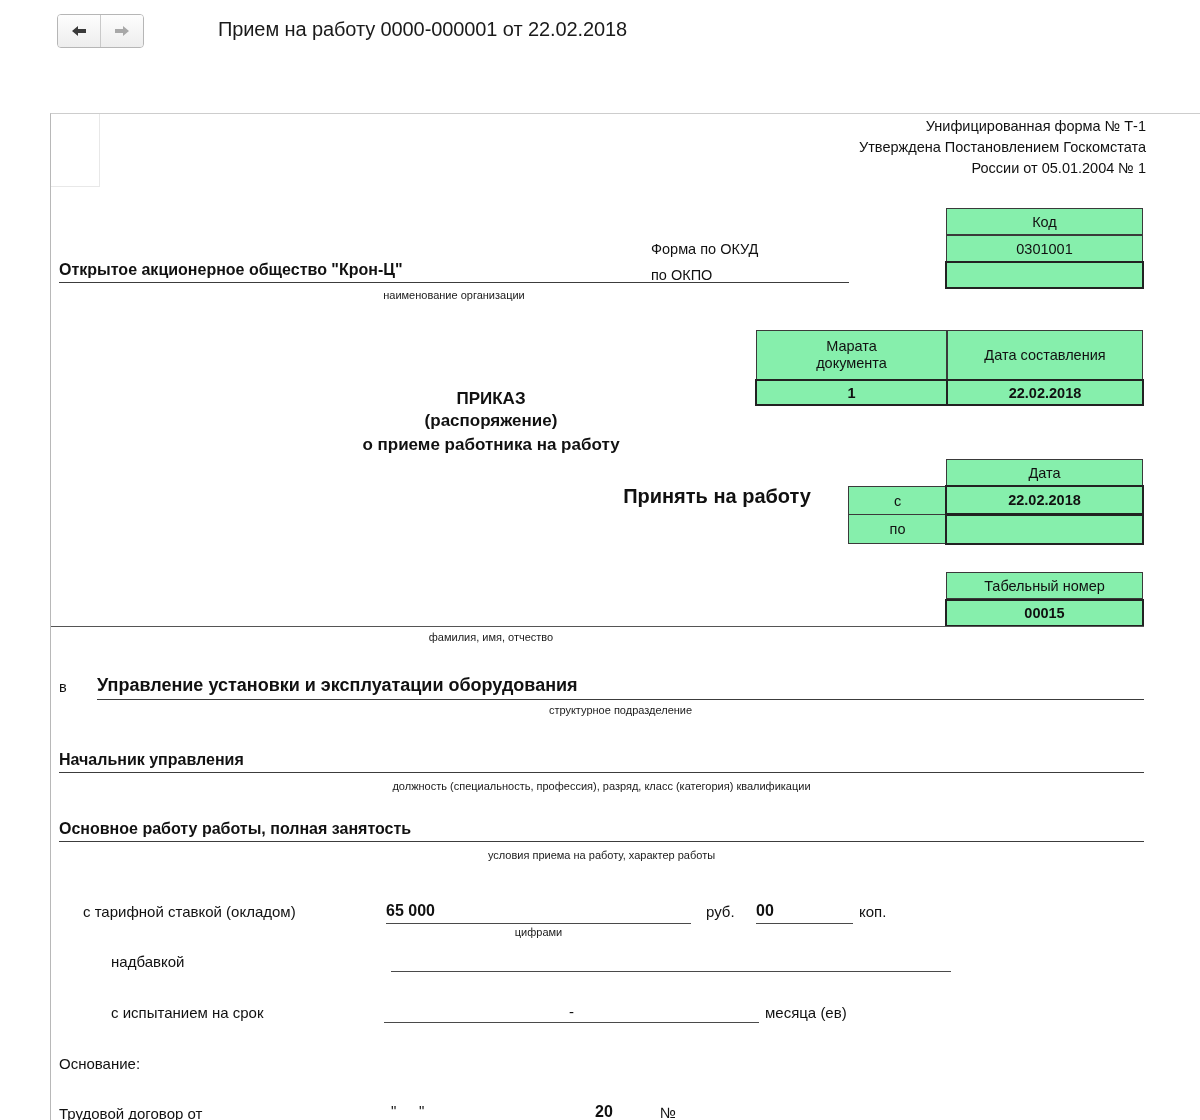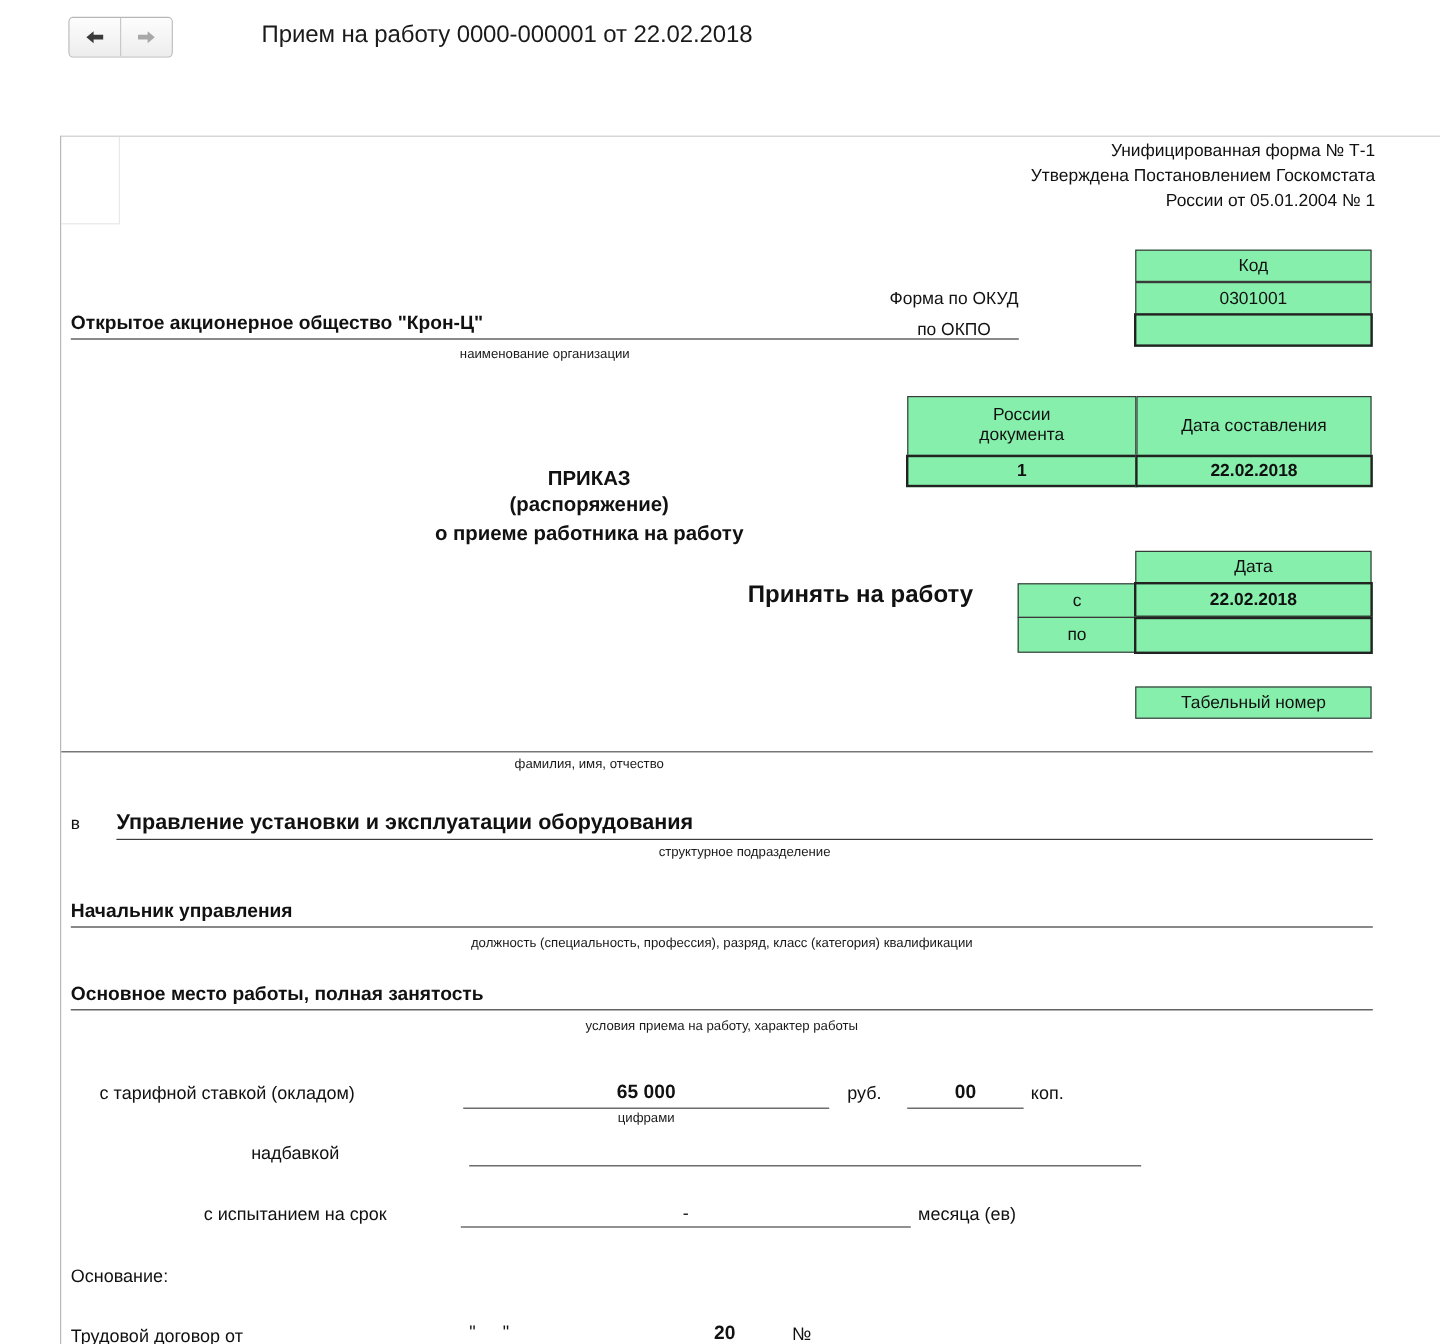--- a/index.html
+++ b/index.html
@@ -141,21 +141,21 @@
   .cellbox {
     position: absolute;
     left: 0px; top: 0px;
     width: 49px; height: 73px;
     border-right: 1px solid #e8e8e8;
     border-bottom: 1px solid #e8e8e8;
     box-sizing: border-box;
   }
 
   .abs { position: absolute; }
-  .r { text-align: center; }
+  .r { text-align: left; }
   .c { text-align: center; }
   .b { font-weight: bold; }
 
   .hdr-line { font-size: 14.5px; line-height: 21px; text-align: right; }
 
   
   .bx {
     position: absolute;
     box-sizing: border-box;
     border: 1px solid #3a3a3a;
@@ -270,51 +270,52 @@
     <div class="abs r" style="left:600px; top:127px; width:288px; font-size:14.5px;">Форма по ОКУД</div>
     <div class="bx" style="left:895px; top:121px; width:197px; height:27px;">0301001</div>
     <div class="abs r" style="left:600px; top:153px; width:288px; font-size:14.5px;">по ОКПО</div>
     <div class="bx thick" style="left:894px; top:147px; width:199px; height:28px;"></div>
 
     <div class="abs b" style="left:8px; top:147px; width:790px; font-size:16px; border-bottom:1px solid #3c3c3c; padding-bottom:3px;">Открытое акционерное общество "Крон-Ц"</div>
     <div class="abs ulbl" style="left:8px; top:175px; width:790px;">наименование организации</div>
 
     <div class="bx two c" style="left:705px; top:216px; width:191px; height:50px;">
       <div>
-        <div>России</div>
+        <div>Марата</div>
         <div>документа</div>
       </div>
     </div>
     <div class="bx" style="left:896px; top:216px; width:196px; height:50px;">Дата составления</div>
     <div class="bx thick b" style="left:704px; top:265px; width:193px; height:27px;">1</div>
     <div class="bx thick b" style="left:895px; top:265px; width:198px; height:27px;">22.02.2018</div>
 
     <div class="abs c b" style="left:210px; top:275px; width:460px; font-size:17px;">ПРИКАЗ</div>
     <div class="abs c b" style="left:210px; top:297px; width:460px; font-size:17px;">(распоряжение)</div>
     <div class="abs c b" style="left:160px; top:321px; width:560px; font-size:17px;">о приеме работника на работу</div>
 
     <div class="abs b" style="left:460px; top:371px; width:300px; font-size:20px; text-align:right;">Принять на работу</div>
     <div class="bx" style="left:895px; top:345px; width:197px; height:27px;">Дата</div>
     <div class="bx" style="left:797px; top:372px; width:99px; height:29px;">с</div>
     <div class="bx thick b" style="left:894px; top:371px; width:199px; height:30px;">22.02.2018</div>
     <div class="bx" style="left:797px; top:400px; width:99px; height:30px;">по</div>
     <div class="bx thick" style="left:894px; top:400px; width:199px; height:31px;"></div>
 
     <div class="bx" style="left:895px; top:458px; width:197px; height:27px;">Табельный номер</div>
+    <div class="bx thick b" style="left:894px; top:485px; width:199px; height:28px;">00015</div>
     <div class="underline-row" style="left:0px; top:512px; width:1093px;"></div>
     <div class="abs ulbl" style="left:240px; top:517px; width:400px;">фамилия, имя, отчество</div>
 
     <div class="abs" style="left:8px; top:565px; font-size:14.5px;">в</div>
     <div class="abs b" style="left:46px; top:561px; width:1047px; font-size:18px; border-bottom:1px solid #3c3c3c; padding-bottom:3px;">Управление установки и эксплуатации оборудования</div>
     <div class="abs ulbl" style="left:46px; top:590px; width:1047px;">структурное подразделение</div>
 
     <div class="abs b" style="left:8px; top:637px; width:1085px; font-size:16px; border-bottom:1px solid #3c3c3c; padding-bottom:3px;">Начальник управления</div>
     <div class="abs ulbl" style="left:8px; top:666px; width:1085px;">должность (специальность, профессия), разряд, класс (категория) квалификации</div>
 
-    <div class="abs b" style="left:8px; top:706px; width:1085px; font-size:16px; border-bottom:1px solid #3c3c3c; padding-bottom:3px;">Основное место работы, полная занятость</div>
+    <div class="abs b" style="left:8px; top:706px; width:1085px; font-size:16px; border-bottom:1px solid #3c3c3c; padding-bottom:3px;">Основное работу работы, полная занятость</div>
     <div class="abs ulbl" style="left:8px; top:735px; width:1085px;">условия приема на работу, характер работы</div>
 
     <div class="abs" style="left:32px; top:789px; font-size:15px;">с тарифной ставкой (окладом)</div>
     <div class="abs b r" style="left:335px; top:788px; width:305px; font-size:16px; border-bottom:1px solid #4a4a4a; padding-bottom:3px;">65 000</div>
     <div class="abs" style="left:655px; top:789px; font-size:15px;text-align:right;">руб.</div>
     <div class="abs b r" style="left:705px; top:788px; width:97px; font-size:16px; border-bottom:1px solid #4a4a4a; padding-bottom:3px;">00</div>
     <div class="abs" style="left:808px; top:789px; font-size:15px;">коп.</div>
     <div class="abs ulbl" style="left:335px; top:812px; width:305px;">цифрами</div>
 
     <div class="abs r" style="left:60px; top:839px; width:270px; font-size:15px;">надбавкой</div>

